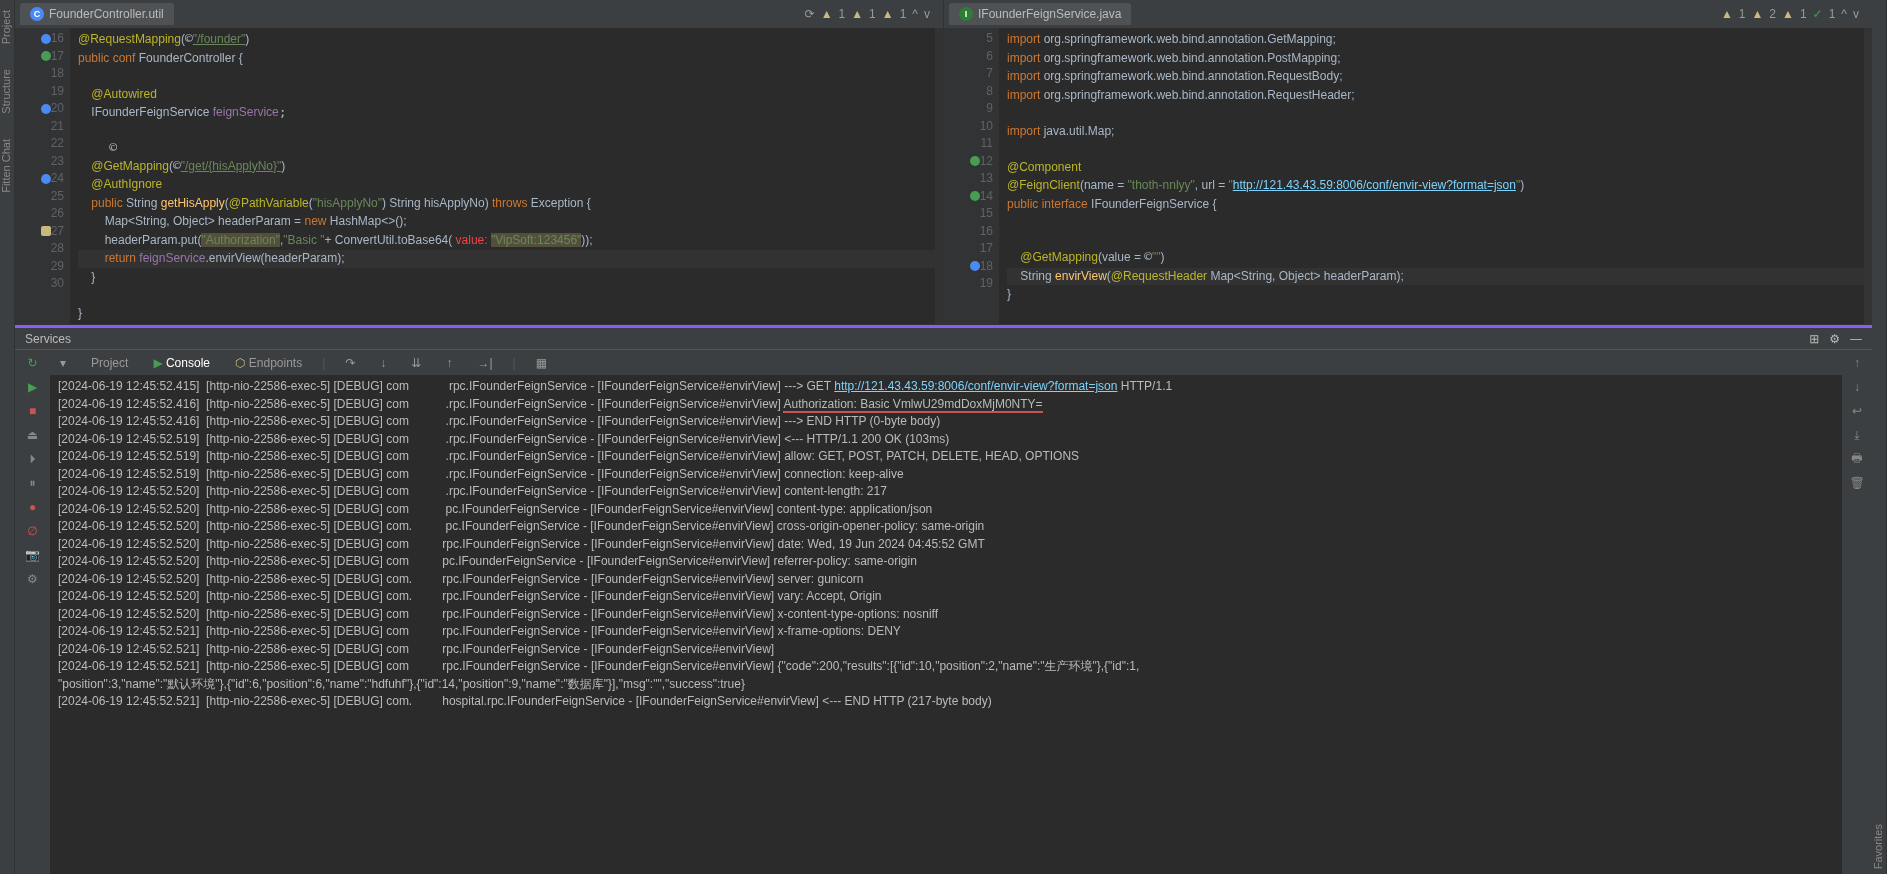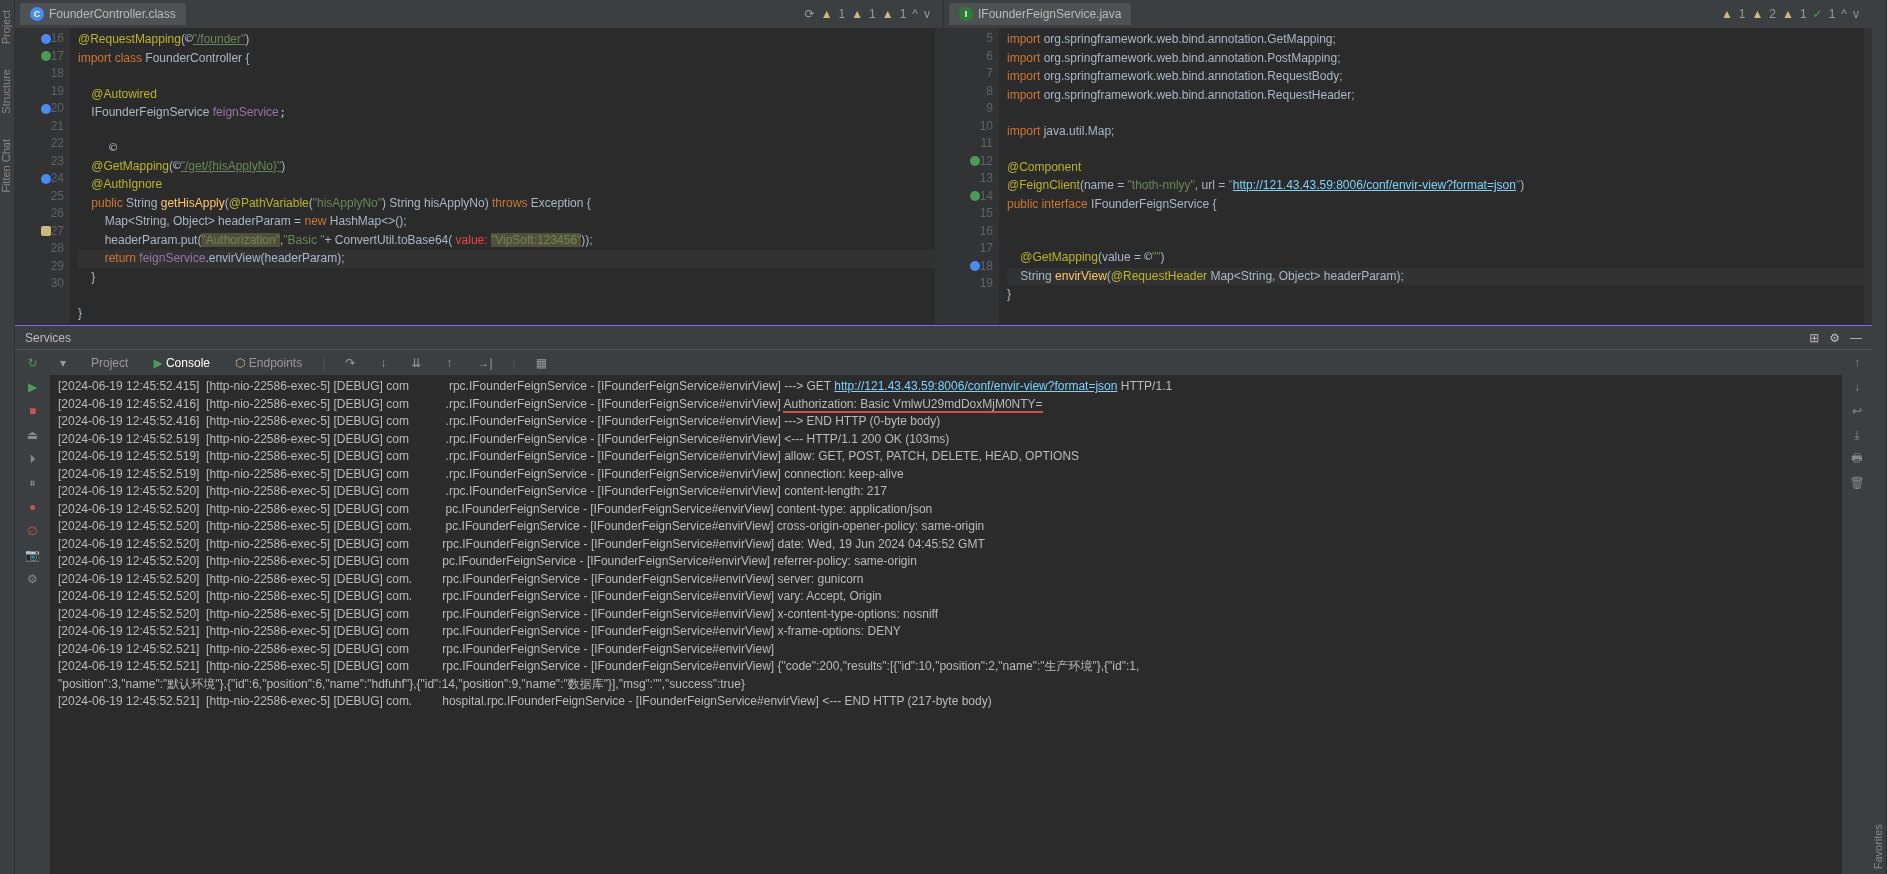--- a/index.html
+++ b/index.html
@@ -27,21 +27,21 @@
 .code{flex:1;font-family:Consolas,monospace;font-size:13px;line-height:17.5px;padding:2px 0 2px 8px;white-space:pre;overflow:hidden}
 .hl-line{background:#323232;display:inline-block;width:100%}
 .kw{color:#cc7832}
 .str{color:#6a8759}
 .str-u{color:#6a8759;text-decoration:underline}
 .ann{color:#bbb529}
 .fld{color:#9876aa}
 .mth{color:#ffc66d}
 .warn{background:#52503a}
 .lnk{color:#7dd3fc;text-decoration:underline}
-.services{height:25px;background:#3c3f41;border-top:1px solid #8b5cf6;border-bottom:1px solid #555;display:flex;align-items:center;padding:0 10px;color:#bbb;font-size:12px}
+.services{height:25px;background:#3c3f41;border-top:3px solid #8b5cf6;border-bottom:1px solid #555;display:flex;align-items:center;padding:0 10px;color:#bbb;font-size:12px}
 .services .tools{margin-left:auto;display:flex;gap:10px}
 .panel{flex:1;display:flex;background:#2b2b2b;overflow:hidden}
 .p-left{width:35px;background:#3c3f41;display:flex;flex-direction:column;gap:8px;padding:5px;align-items:center}
 .p-ico{width:16px;height:16px;display:flex;align-items:center;justify-content:center;color:#888;font-size:12px}
 .p-ico.play{color:#499c54}
 .p-ico.stop{color:#c75450}
 .p-ico.bug{color:#c75450}
 .tabs2{height:25px;background:#3c3f41;display:flex;align-items:center;padding:0 5px;gap:15px;font-size:12px}
 .tabs2 .t{color:#999;padding:3px 5px}
 .tabs2 .t.active{color:#fff}
@@ -61,21 +61,21 @@
 <span>Structure</span>
 <span>Fitten Chat</span>
 </div>
 <div class="content">
 <div class="editors">
 
 <div class="editor">
 <div class="tab-bar">
 <div class="tab">
 <span class="icon-c">C</span>
-<span>FounderController.class</span>
+<span>FounderController.util</span>
 </div>
 <div class="warn-bar">
 <span>⟳</span>
               <span class="w">▲</span>
               <span>1</span>
               <span class="w">▲</span>
               <span>1</span>
               <span class="w">▲</span>
               <span>1</span>
               <span>^</span>
@@ -129,21 +129,21 @@
                 <span>28</span>
               </div>
 <div class="gl">
                 <span>29</span>
               </div>
 <div class="gl">
                 <span>30</span>
               </div>
 </div>
 <div class="code"><span class="ann">@RequestMapping</span><span>(</span>©<span class="str-u">"/founder"</span><span>)</span>
-<span class="kw">import class </span><span>FounderController {</span>
+<span class="kw">public conf </span><span>FounderController {</span>
 
 <span class="ann">    @Autowired</span>
 <span>    IFounderFeignService </span><span class="fld">feignService</span>;
 
     ©
 <span class="ann">    @GetMapping</span><span>(</span>©<span class="str-u">"/get/{hisApplyNo}"</span><span>)</span>
 <span class="ann">    @AuthIgnore</span>
 <span class="kw">    public </span><span>String </span><span class="mth">getHisApply</span><span>(</span><span class="ann">@PathVariable</span><span>(</span><span class="str">"hisApplyNo"</span><span>) String hisApplyNo) </span><span class="kw">throws </span><span>Exception {</span>
 <span>        Map&lt;String, Object&gt; headerParam = </span><span class="kw">new </span><span>HashMap&lt;&gt;();</span>
 <span>        headerParam.put(</span><span class="str warn">"Authorization"</span><span>,</span><span class="str">"Basic "</span><span>+ ConvertUtil.</span><span style="">toBase64</span><span>(</span><span style="color:#ef4444"> value: </span><span class="str warn">"VipSoft:123456"</span><span>));</span>

